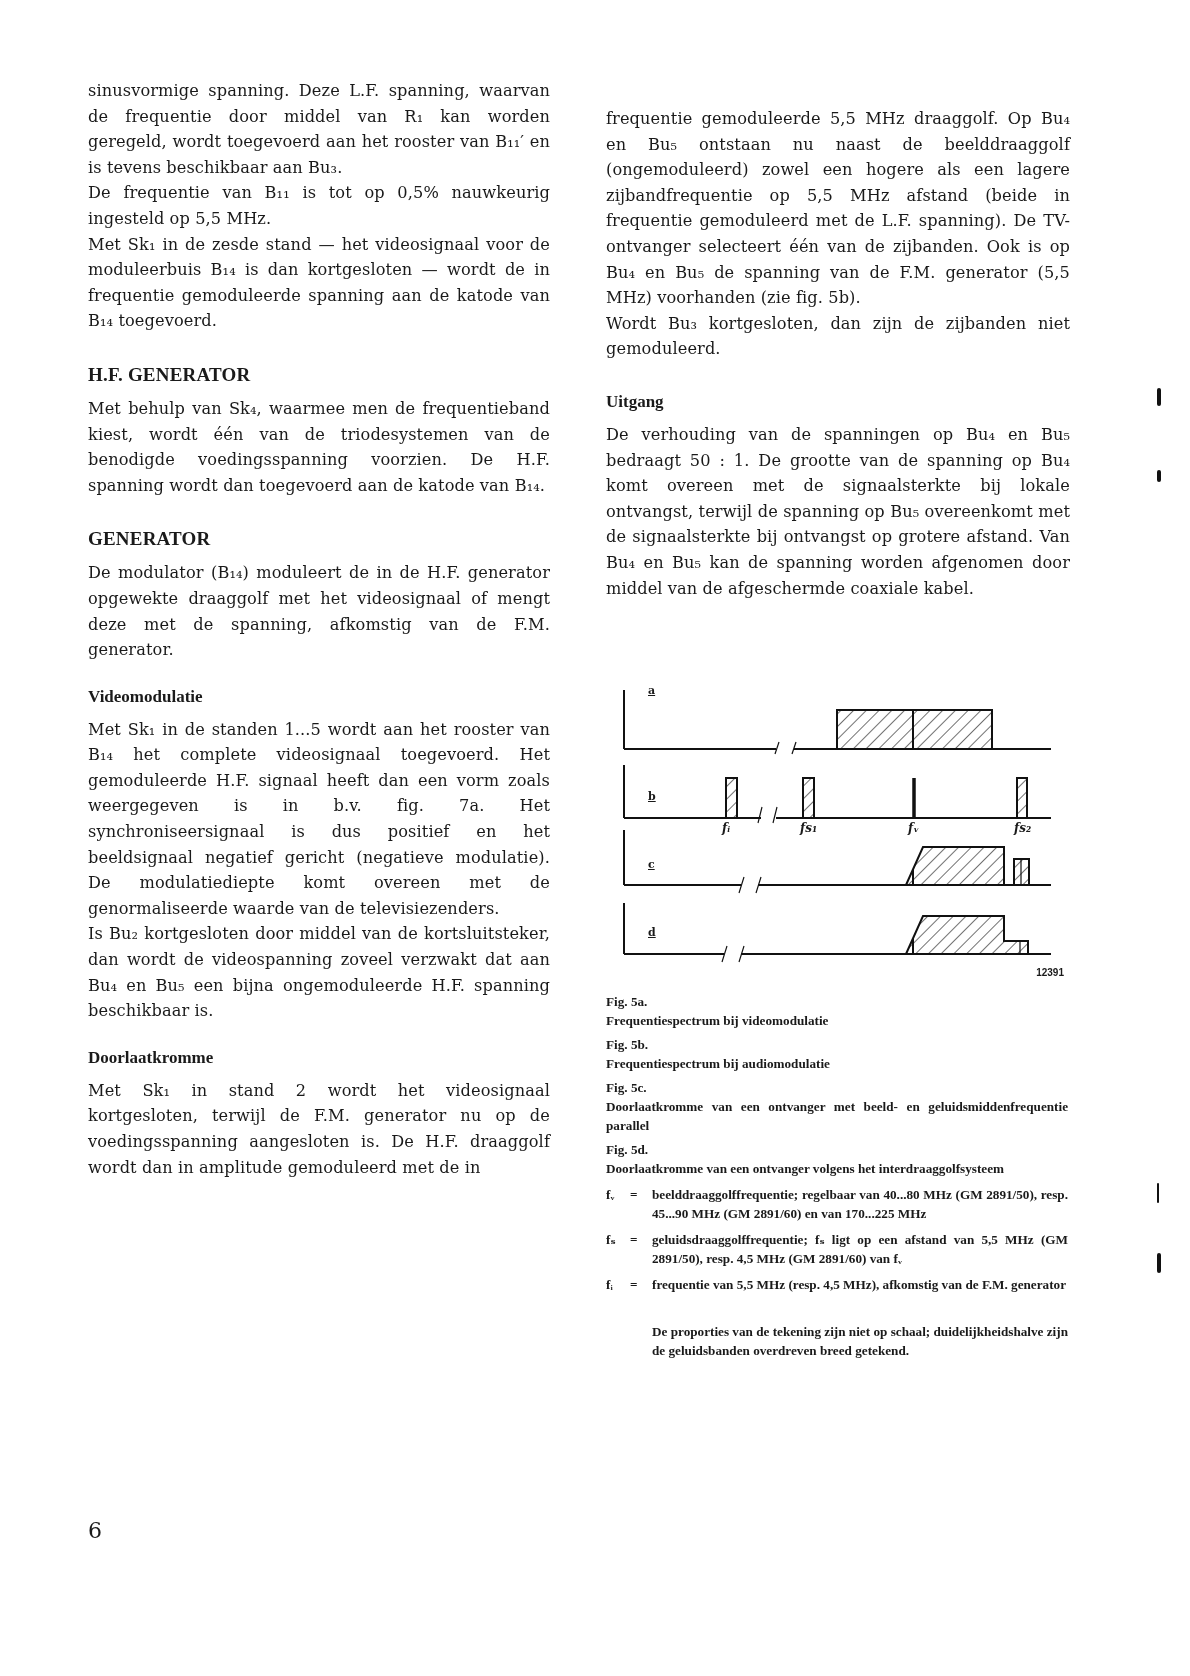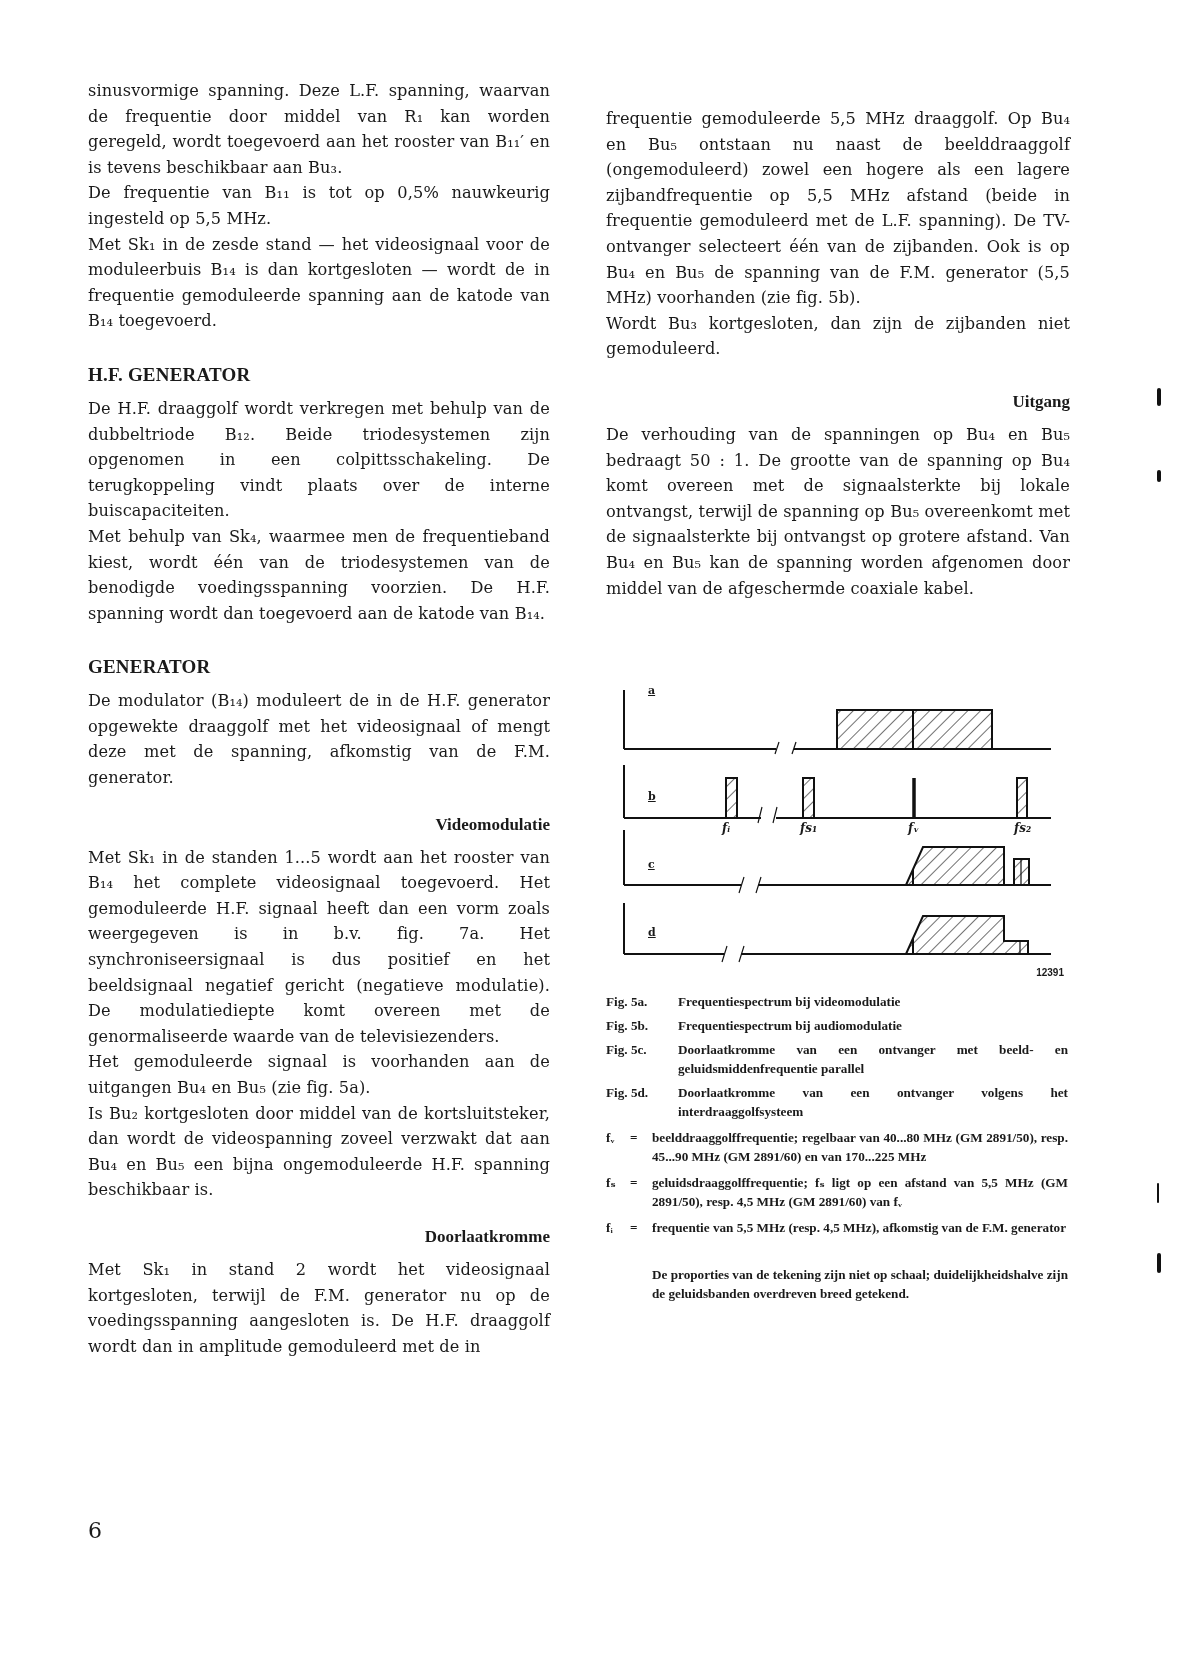--- a/index.html
+++ b/index.html
@@ -15,37 +15,36 @@
     margin: 0; font-size: 16.2px; line-height: 25.6px;
     text-align: justify; letter-spacing: 0.1px;
   }
   h2.sec {
     margin: 0; font-size: 19px; font-weight: bold; letter-spacing: 0.2px;
     font-family: "Liberation Serif", "DejaVu Serif", serif;
   }
   h3.sub {
     margin: 0; font-size: 17px; font-weight: bold;
     font-family: "Liberation Serif", "DejaVu Serif", serif;
-    text-align: right;
   }
   .sp-sm { height: 10px; }
   .sp-md { height: 24px; }
   .sp-lg { height: 30px; }
 
   
   .figure { position: absolute; left: 606px; top: 690px; width: 470px; height: 295px; }
   .fig-label { position: absolute; font-size: 11px; font-weight: bold; text-decoration: underline; }
   .fig-tick { position: absolute; font-size: 12px; font-style: italic; font-weight: bold; }
   .fig-id { position: absolute; right: 12px; top: 277px; font-size: 10px; font-weight: bold; font-family: "Liberation Sans", sans-serif; }
 
   
   .captions { position: absolute; left: 606px; top: 992px; width: 462px;
     font-family: "Liberation Serif", "DejaVu Serif", serif; font-weight: bold;
     font-size: 13.2px; line-height: 19px; }
-  .cap-row { display: flex; margin-bottom: 5px; }
+  .cap-row { display: flex; margin-bottom: 5px; flex-direction: column; }
   .cap-key { width: 72px; flex: none; }
   .cap-text { flex: 1; text-align: justify; }
   .def-row { display: flex; margin-top: 7px; }
   .def-sym { width: 24px; flex: none; }
   .def-eq { width: 22px; flex: none; }
   .def-text { flex: 1; text-align: justify; }
   .note { margin-top: 28px; margin-left: 46px; text-align: justify; }
 
   .page-num { position: absolute; left: 88px; top: 1518px; font-size: 22px; }
 
@@ -55,33 +54,31 @@
 <body>
 
 <div class="col col-left">
   <p class="body">sinusvormige spanning. Deze L.F. spanning, waarvan de frequentie door middel van R₁ kan worden geregeld, wordt toegevoerd aan het rooster van B₁₁′ en is tevens beschikbaar aan Bu₃.</p>
   <p class="body">De frequentie van B₁₁ is tot op 0,5% nauwkeurig ingesteld op 5,5 MHz.</p>
   <p class="body">Met Sk₁ in de zesde stand — het videosignaal voor de moduleerbuis B₁₄ is dan kortgesloten — wordt de in frequentie gemoduleerde spanning aan de katode van B₁₄ toegevoerd.</p>
 
   <div class="sp-lg"></div>
   <h2 class="sec">H.F. GENERATOR</h2>
   <div class="sp-sm"></div>
-  <p class="body">De H.F. draaggolf wordt verkregen met behulp van de dubbeltriode B₁₂. Beide triodesystemen zijn opgenomen in een colpittsschakeling. De terugkoppeling vindt plaats over de interne buiscapaciteiten.</p>
   <p class="body">Met behulp van Sk₄, waarmee men de frequentieband kiest, wordt één van de triodesystemen van de benodigde voedingsspanning voorzien. De H.F. spanning wordt dan toegevoerd aan de katode van B₁₄.</p>
 
   <div class="sp-lg"></div>
   <h2 class="sec">GENERATOR</h2>
   <div class="sp-sm"></div>
   <p class="body">De modulator (B₁₄) moduleert de in de H.F. generator opgewekte draaggolf met het videosignaal of mengt deze met de spanning, afkomstig van de F.M. generator.</p>
 
   <div class="sp-md"></div>
   <h3 class="sub">Videomodulatie</h3>
   <div class="sp-sm"></div>
   <p class="body">Met Sk₁ in de standen 1...5 wordt aan het rooster van B₁₄ het complete videosignaal toegevoerd. Het gemoduleerde H.F. signaal heeft dan een vorm zoals weergegeven is in b.v. fig. 7a. Het synchroniseersignaal is dus positief en het beeldsignaal negatief gericht (negatieve modulatie). De modulatiediepte komt overeen met de genormaliseerde waarde van de televisiezenders.</p>
-  <p class="body">Het gemoduleerde signaal is voorhanden aan de uitgangen Bu₄ en Bu₅ (zie fig. 5a).</p>
   <p class="body">Is Bu₂ kortgesloten door middel van de kortsluitsteker, dan wordt de videospanning zoveel verzwakt dat aan Bu₄ en Bu₅ een bijna ongemoduleerde H.F. spanning beschikbaar is.</p>
 
   <div class="sp-md"></div>
   <h3 class="sub">Doorlaatkromme</h3>
   <div class="sp-sm"></div>
   <p class="body">Met Sk₁ in stand 2 wordt het videosignaal kortgesloten, terwijl de F.M. generator nu op de voedingsspanning aangesloten is. De H.F. draaggolf wordt dan in amplitude gemoduleerd met de in</p>
 </div>
 
 <div class="col col-right">
   <p class="body">frequentie gemoduleerde 5,5 MHz draaggolf. Op Bu₄ en Bu₅ ontstaan nu naast de beelddraaggolf (ongemoduleerd) zowel een hogere als een lagere zijbandfrequentie op 5,5 MHz afstand (beide in frequentie gemoduleerd met de L.F. spanning). De TV-ontvanger selecteert één van de zijbanden. Ook is op Bu₄ en Bu₅ de spanning van de F.M. generator (5,5 MHz) voorhanden (zie fig. 5b).</p>

